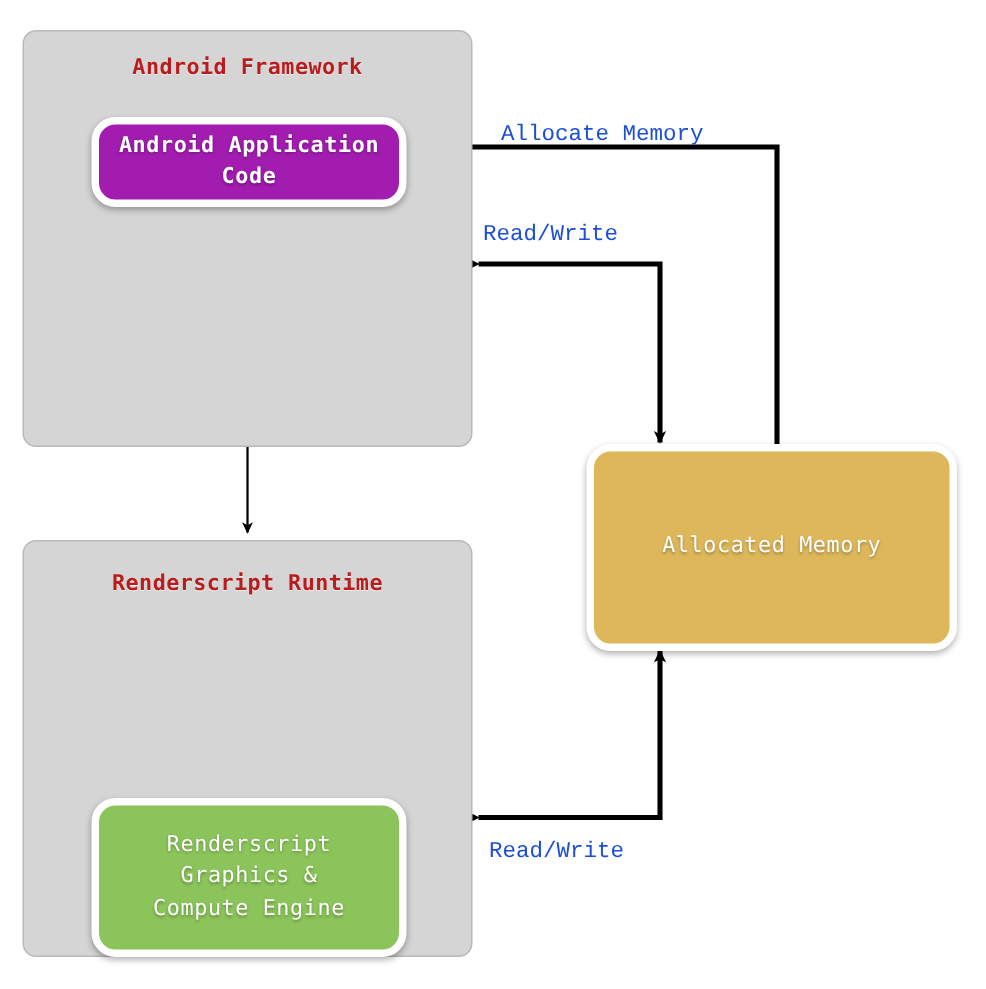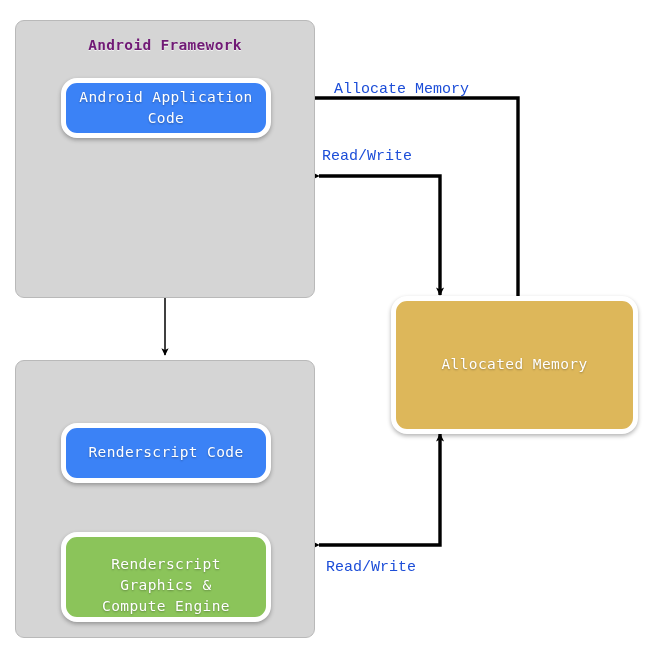--- a/index.html
+++ b/index.html
@@ -36,21 +36,21 @@
     box-sizing: border-box;
   }
   .panel-title {
     position: absolute;
     left: 0;
     right: 0;
     text-align: center;
     font-family: "DejaVu Sans Mono", monospace;
     font-size: 14.5px;
     font-weight: bold;
-    color: #701a75;
+    color: #b91c1c;
     text-shadow: 0 1px 0 #f2f2f2;
     letter-spacing: 0.3px;
     white-space: pre;
   }
 
   
   .node {
     position: absolute;
     box-sizing: border-box;
     border: 5px solid #ffffff;
@@ -61,21 +61,21 @@
     text-align: center;
     color: #ffffff;
     font-family: "DejaVu Sans Mono", monospace;
     font-size: 14.5px;
     line-height: 1.45;
     letter-spacing: 0.4px;
     text-shadow: 0 1px 2px rgba(0,0,0,0.30);
     box-shadow: 0 2px 4px rgba(0,0,0,0.30);
     white-space: pre-line;
   }
-  .node-blue   { background: #3b82f6; }
+  .node-blue   { background: #a21caf; font-weight: bold; }
   .node-green  { background: #8bc45a; }
   .node-gold   { background: #ddb75a; }
 
   .node-label {
     display: block;
     white-space: pre-line;
   }
 
   
   .edge-label {
@@ -133,26 +133,24 @@
     <div class="panel-title" style="top:16px;">Android Framework</div>
 
     <div class="node node-blue" style="left:45px; top:57px; width:210px; height:60px;">
       <span class="node-label">Android Application
 Code</span>
     </div>
 
   </div>
 
   <div class="panel" style="left:15px; top:360px; width:300px; height:278px;">
+    <div class="panel-title" style="top:20px;">Renderscript Runtime</div>
 
-    <div class="node node-blue" style="left:45px; top:62px; width:210px; height:60px;">
-      <span class="node-label">Renderscript Code</span>
-    </div>
 
-    <div class="node node-green" style="left:45px; top:171px; width:210px; height:90px;align-items:flex-end;">
+    <div class="node node-green" style="left:45px; top:171px; width:210px; height:106px;">
       <span class="node-label">Renderscript
 Graphics &amp;
 Compute Engine</span>
     </div>
   </div>
 
   <div class="node node-gold" style="left:391px; top:296px; width:247px; height:138px;">
     <span class="node-label">Allocated Memory</span>
   </div>
 

